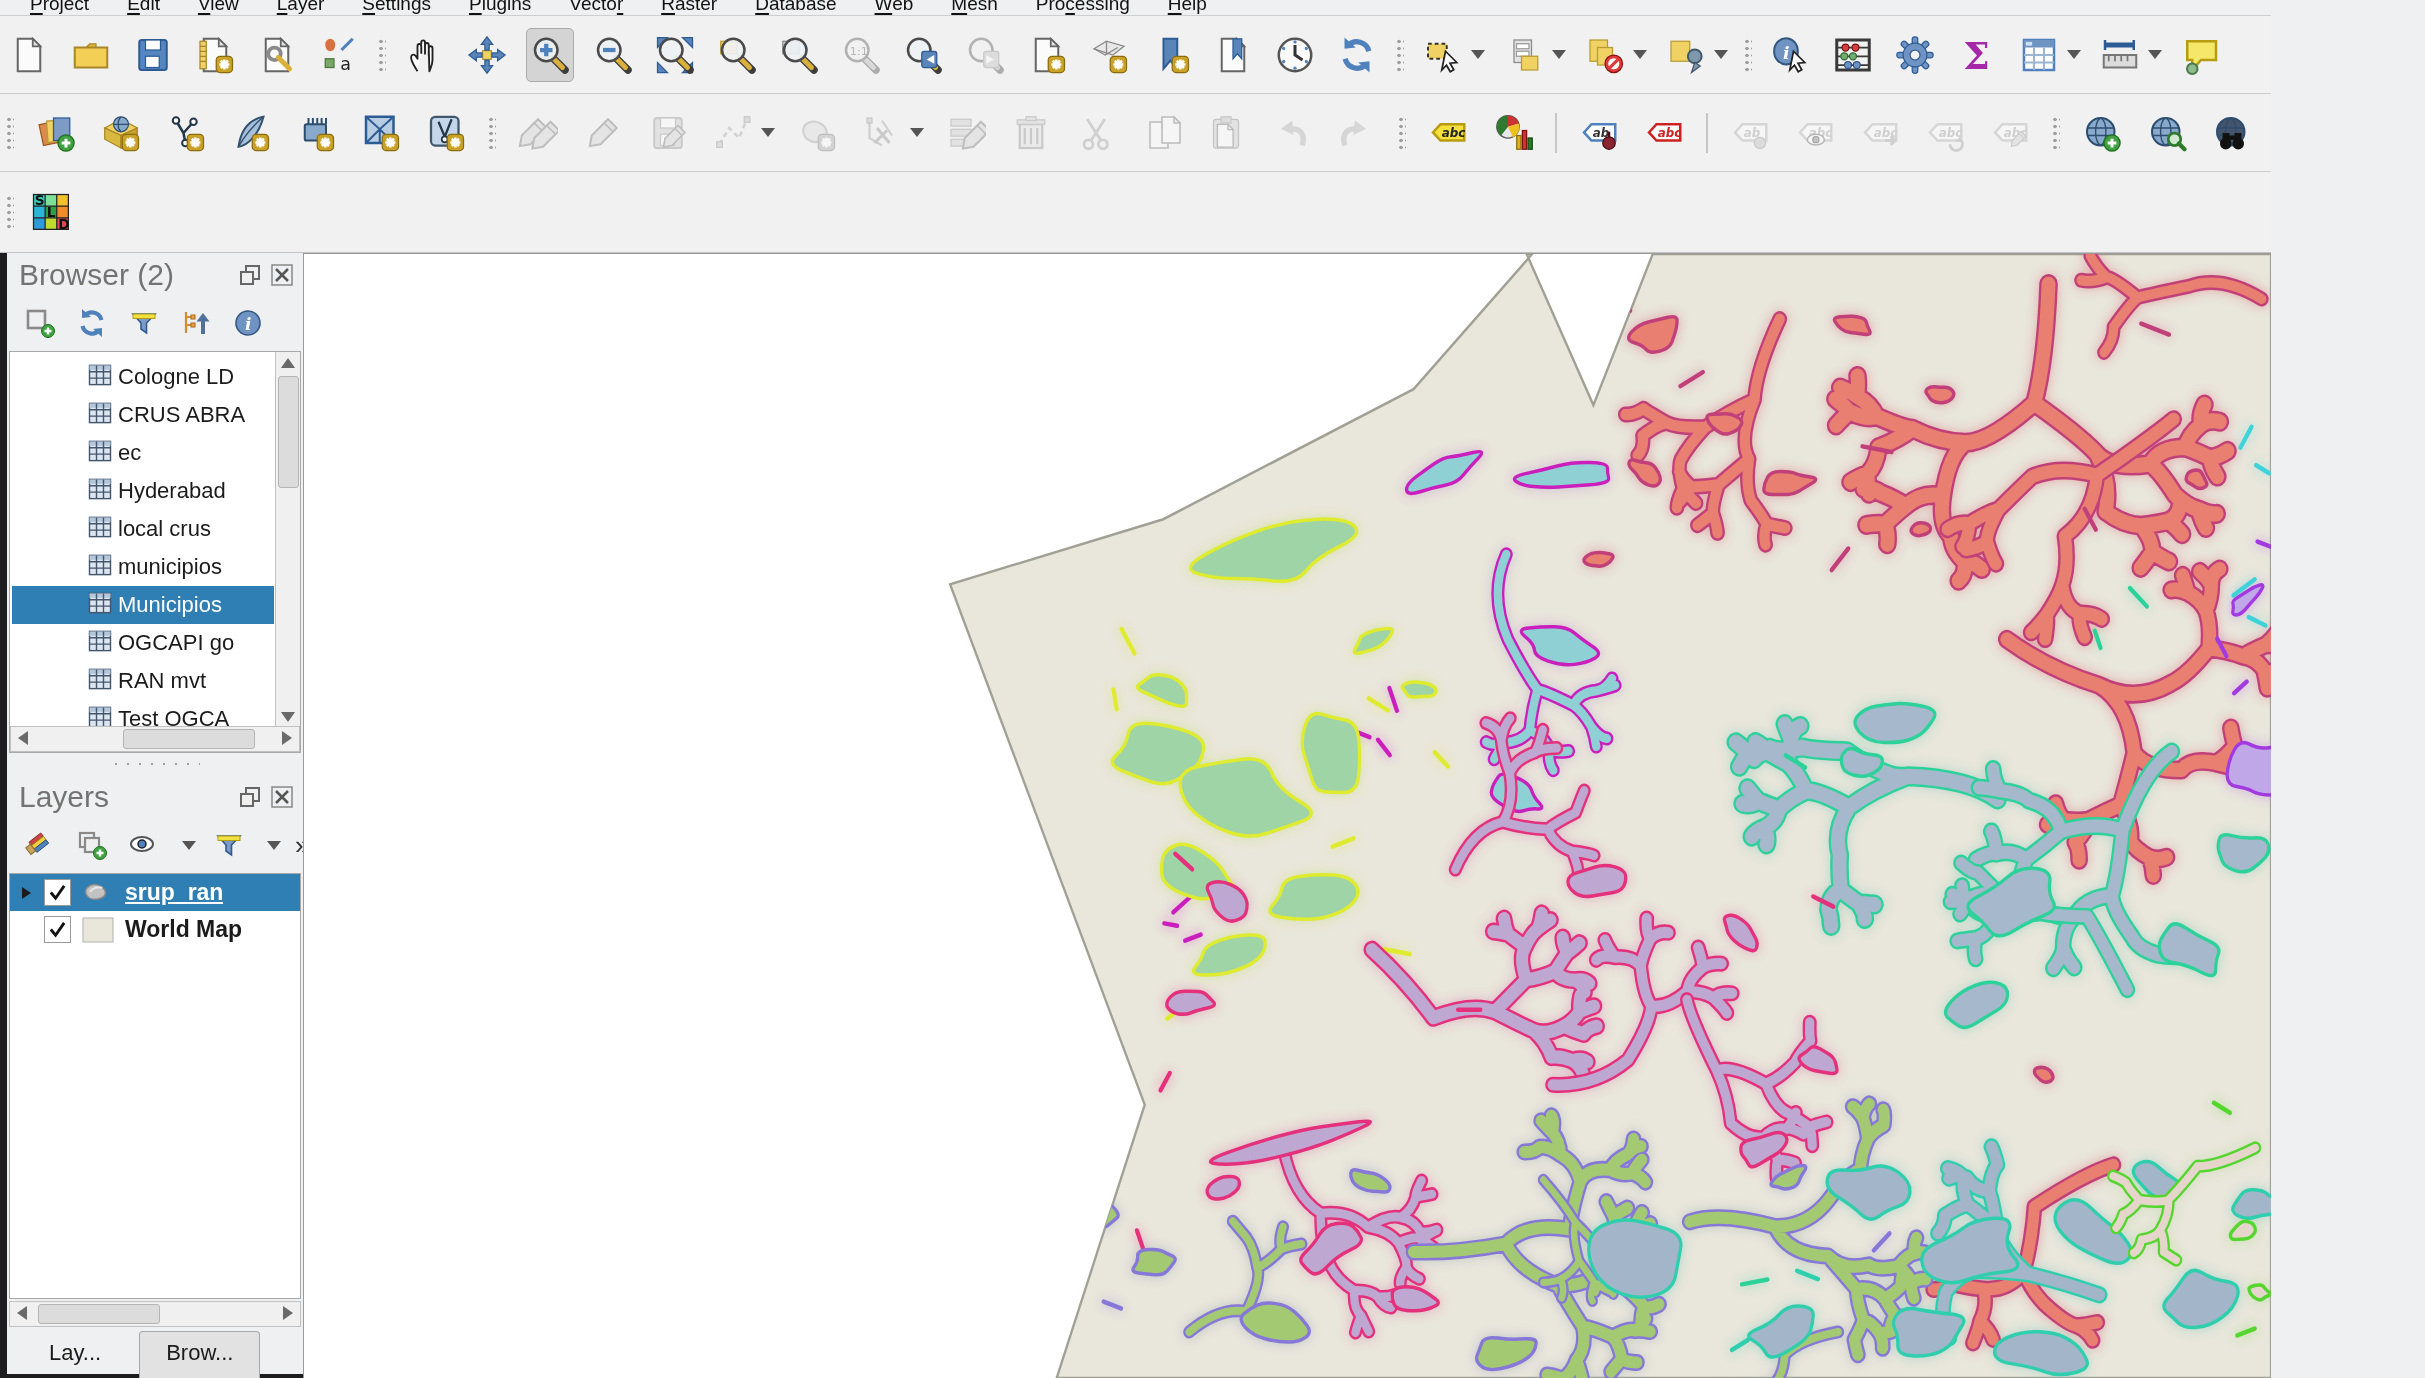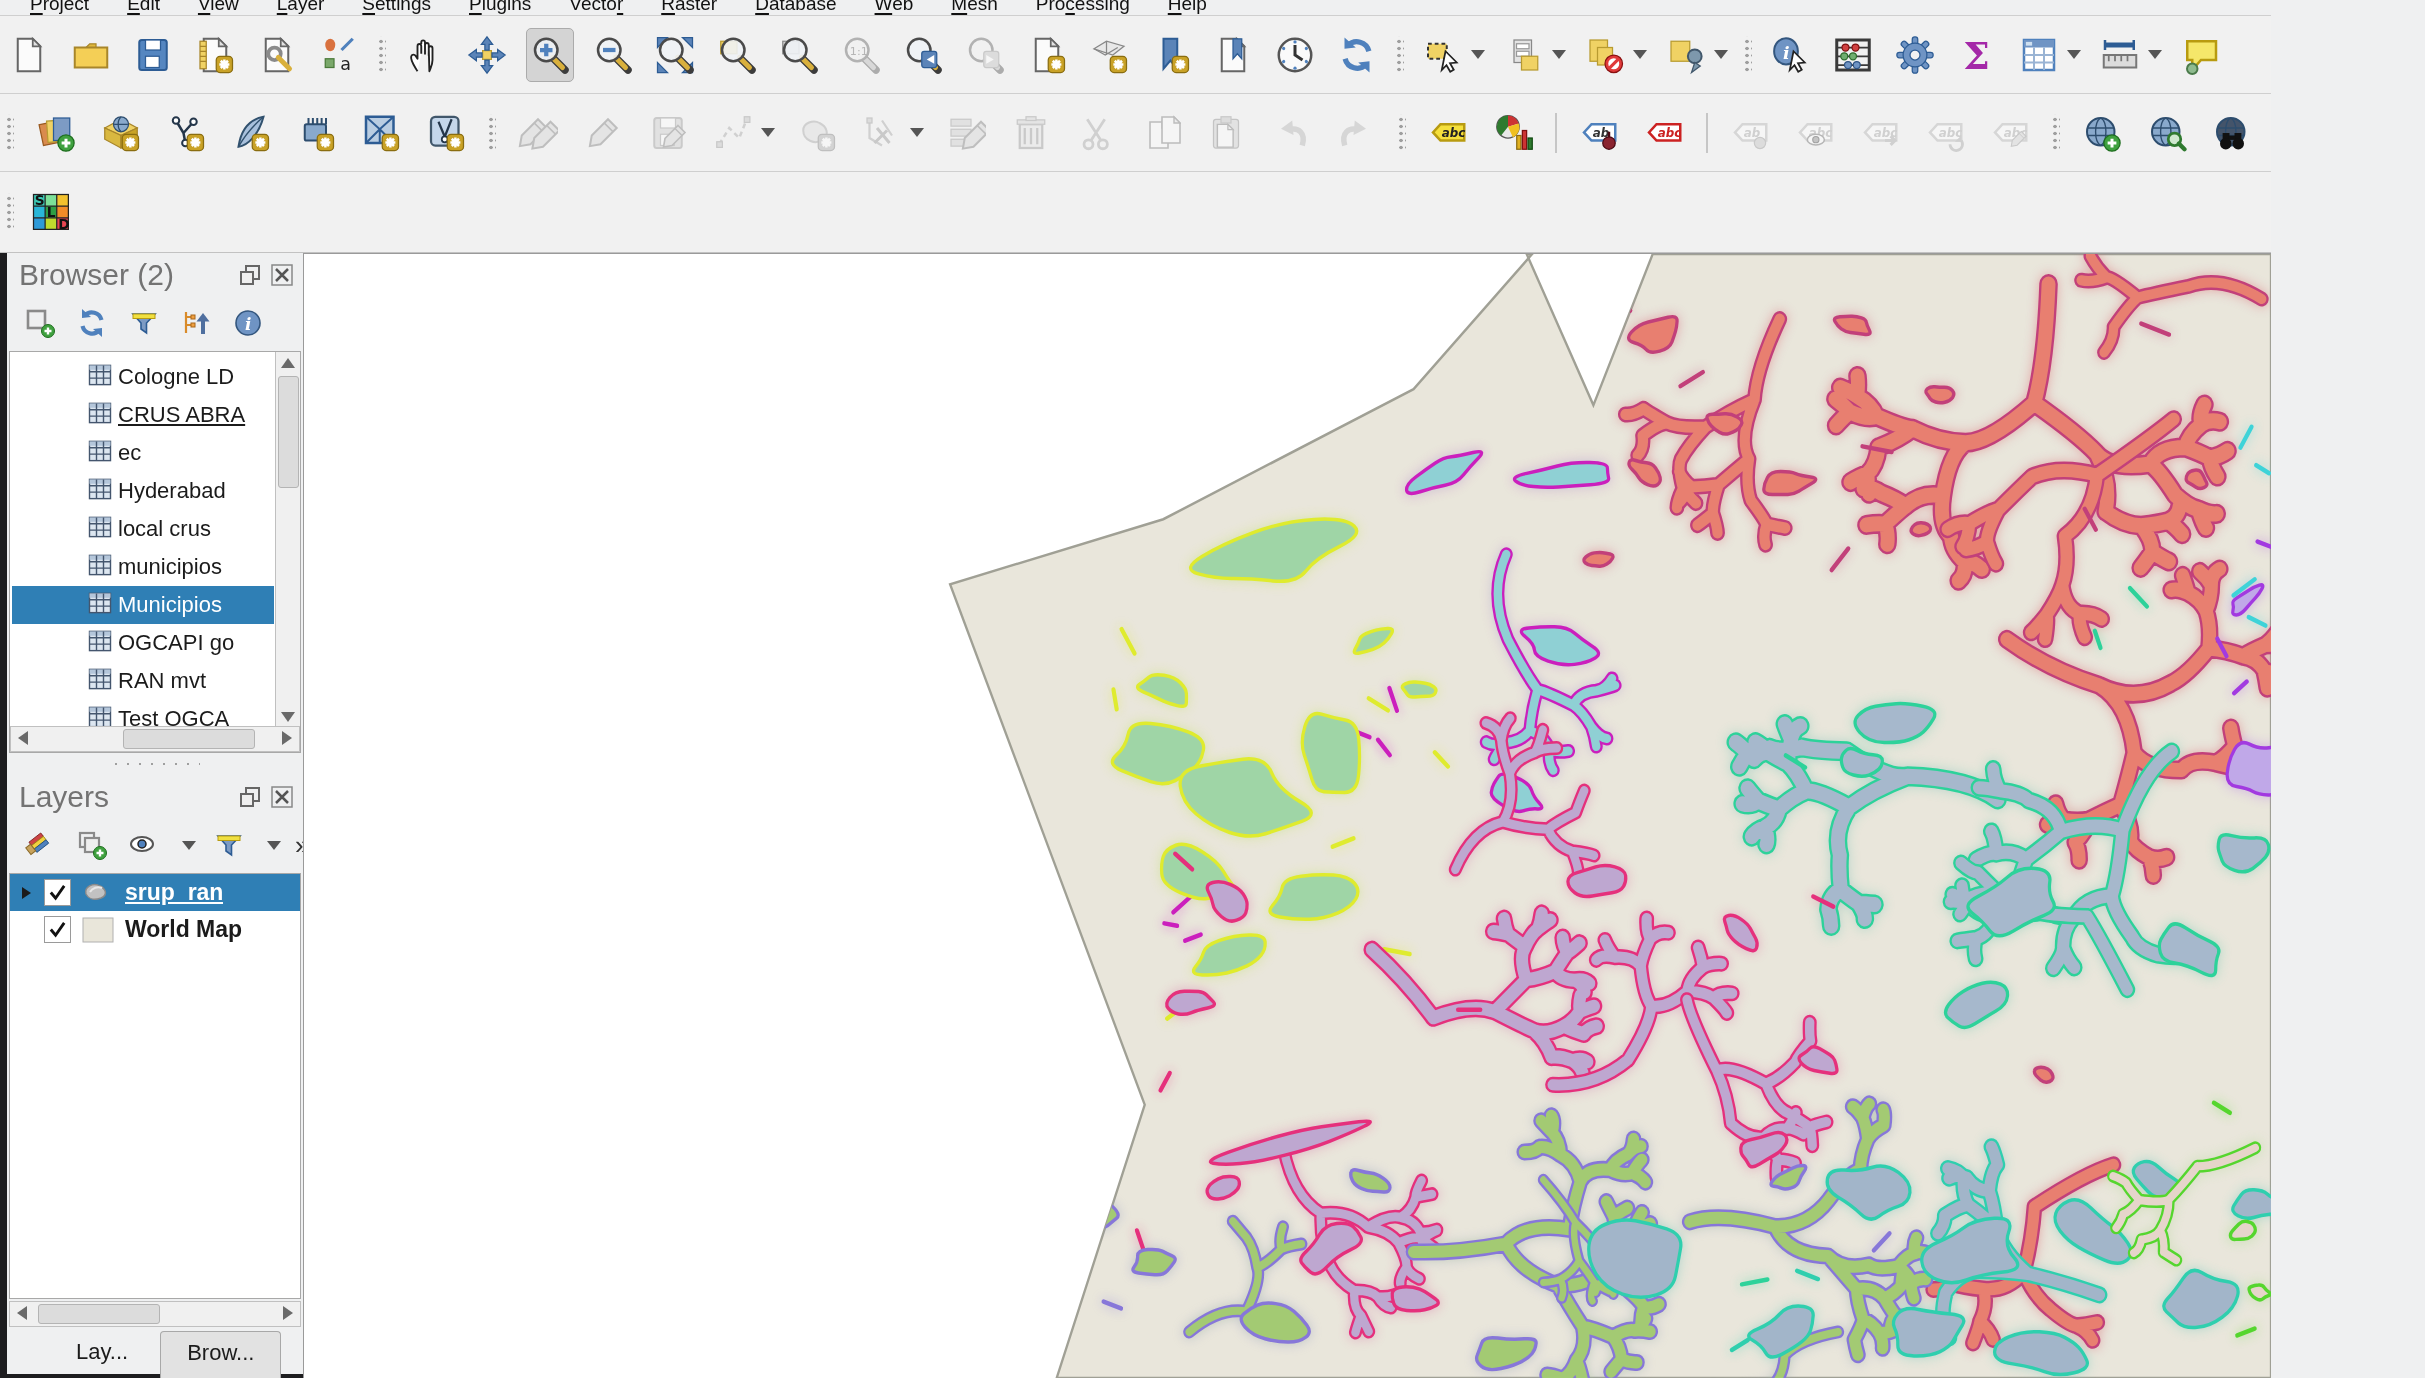--- a/index.html
+++ b/index.html
@@ -73,21 +73,21 @@
   .lrow{height:37px;display:flex;align-items:center;gap:10px;padding-left:8px;}
   .lrow.sel{background:#2f7fb5;}
   .lrow .exp{width:16px;flex:none;display:flex;}
   .lrow .cb{width:25px;height:25px;flex:none;background:#fff;border:1px solid #9a9a9a;display:flex;align-items:center;justify-content:center;}
   .lrow .cb svg{width:21px;height:21px;}
   .lrow .sw{width:34px;height:26px;flex:none;display:flex;align-items:center;justify-content:center;}
   .lname{font-size:23px;font-weight:bold;white-space:nowrap;overflow:hidden;}
   .lrow.sel .lname{color:#fff;text-decoration:underline;}
   #layers-hscroll{margin:2px 2px 0 2px;flex:none;}
 
-  #tabbar{flex:1;display:flex;align-items:flex-start;gap:6px;padding:4px 0 0 16px;margin-left:27px;}
+  #tabbar{flex:1;display:flex;align-items:center;gap:12px;padding:4px 0 0 16px;}
   .dtab{font-size:22px;color:#1b1b1b;padding:8px 26px 12px 26px;white-space:nowrap;}
   .dtab.raised{background:#e2e2e2;border:1px solid #a8a8a8;border-bottom:none;border-radius:4px 4px 0 0;}
 
   
   #map{flex:1;position:relative;background:#fff;border-left:1px solid #9a9a9a;border-top:1px solid #9a9a9a;min-width:0;}
   #map svg{display:block;width:100%;height:100%;}
 </style>
 </head>
 <body>
 
@@ -786,21 +786,21 @@
         </div>
       <div class="treeframe" id="btree">
           <div class="bitem" style="top: 6px;">
             <span><svg viewBox="0 0 32 32">
                 <rect x="4" y="5" width="24" height="22" fill="#dce6f0" stroke="#44566e" stroke-width="1.6"></rect>
                 <rect x="4" y="5" width="24" height="5" fill="#b4c6da"></rect>
                 <path d="M4 12.3h24M4 19.6h24M12 5v22M20 5v22" stroke="#44566e" stroke-width="1.6"></path>
               </svg></span>
             <span class="label">Cologne LD</span>
           </div>
-          <div class="bitem" style="top: 44px; text-decoration: underline;">
+          <div class="bitem" style="top: 44px;">
             <span><svg viewBox="0 0 32 32">
                 <rect x="4" y="5" width="24" height="22" fill="#dce6f0" stroke="#44566e" stroke-width="1.6"></rect>
                 <rect x="4" y="5" width="24" height="5" fill="#b4c6da"></rect>
                 <path d="M4 12.3h24M4 19.6h24M12 5v22M20 5v22" stroke="#44566e" stroke-width="1.6"></path>
               </svg></span>
             <span class="label">CRUS ABRA</span>
           </div>
           <div class="bitem" style="top: 82px;">
             <span><svg viewBox="0 0 32 32">
                 <rect x="4" y="5" width="24" height="22" fill="#dce6f0" stroke="#44566e" stroke-width="1.6"></rect>

